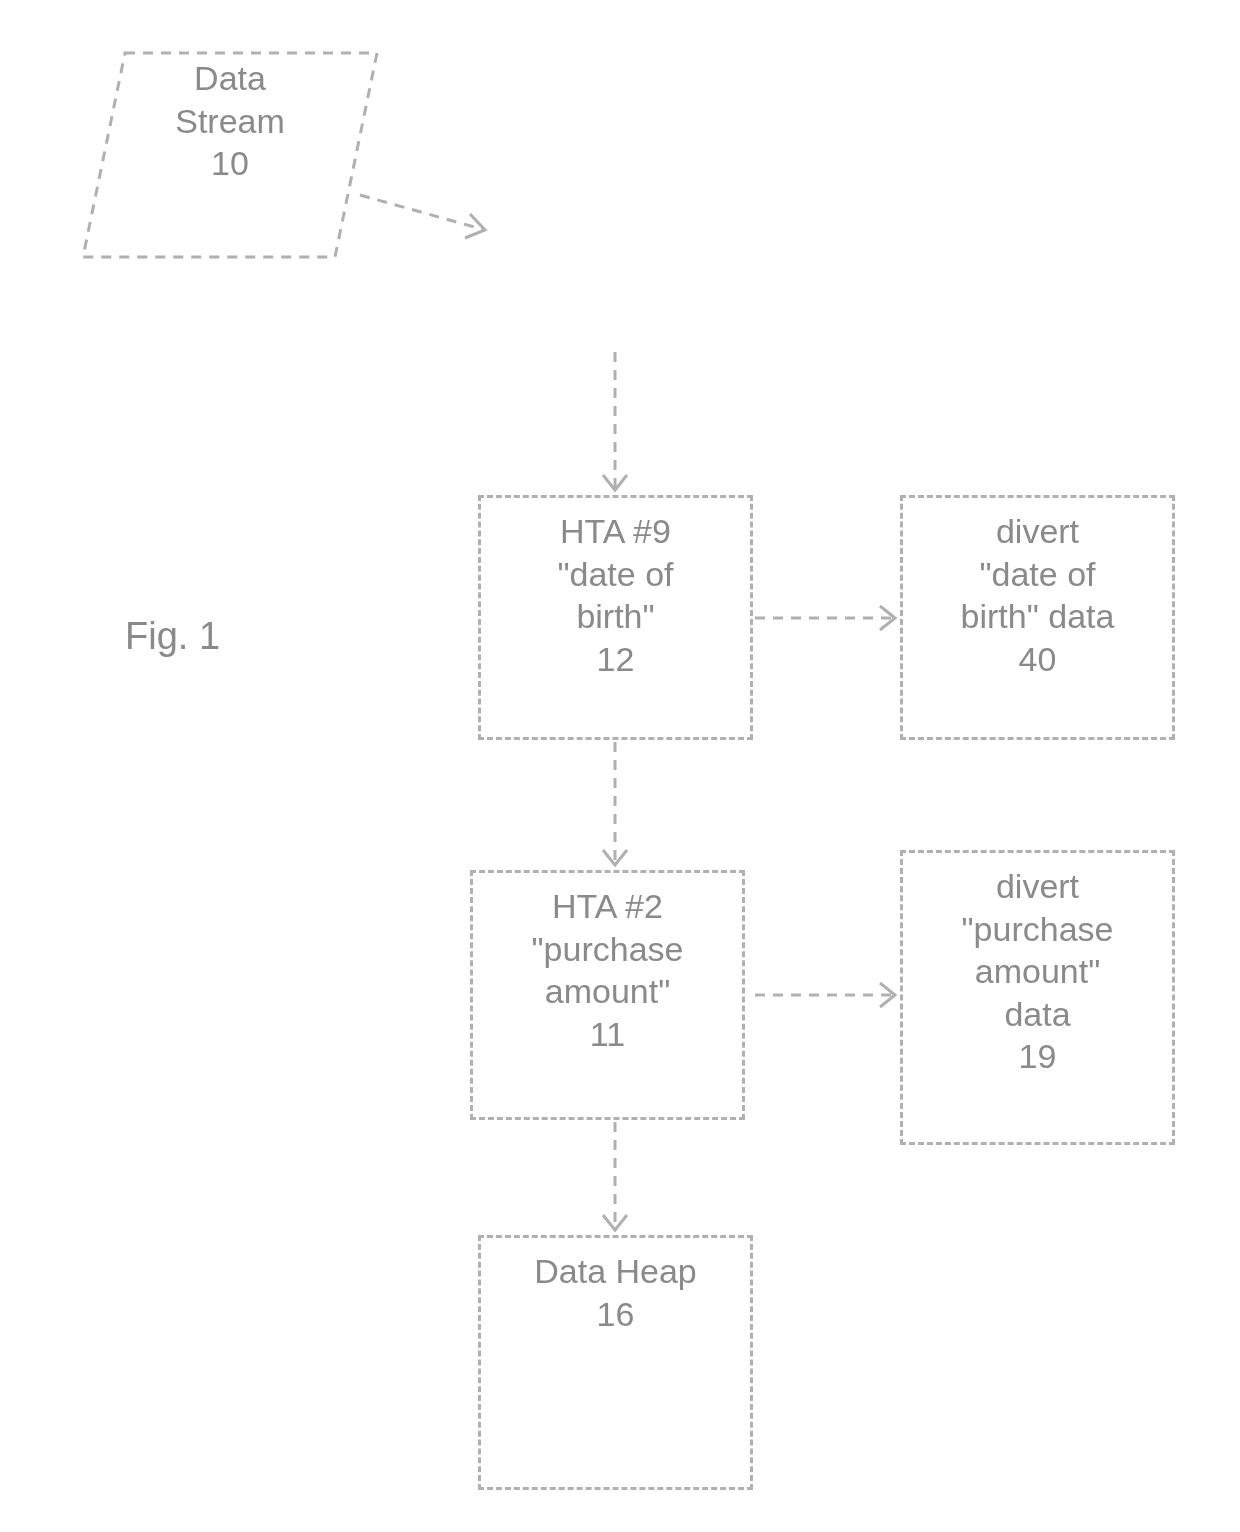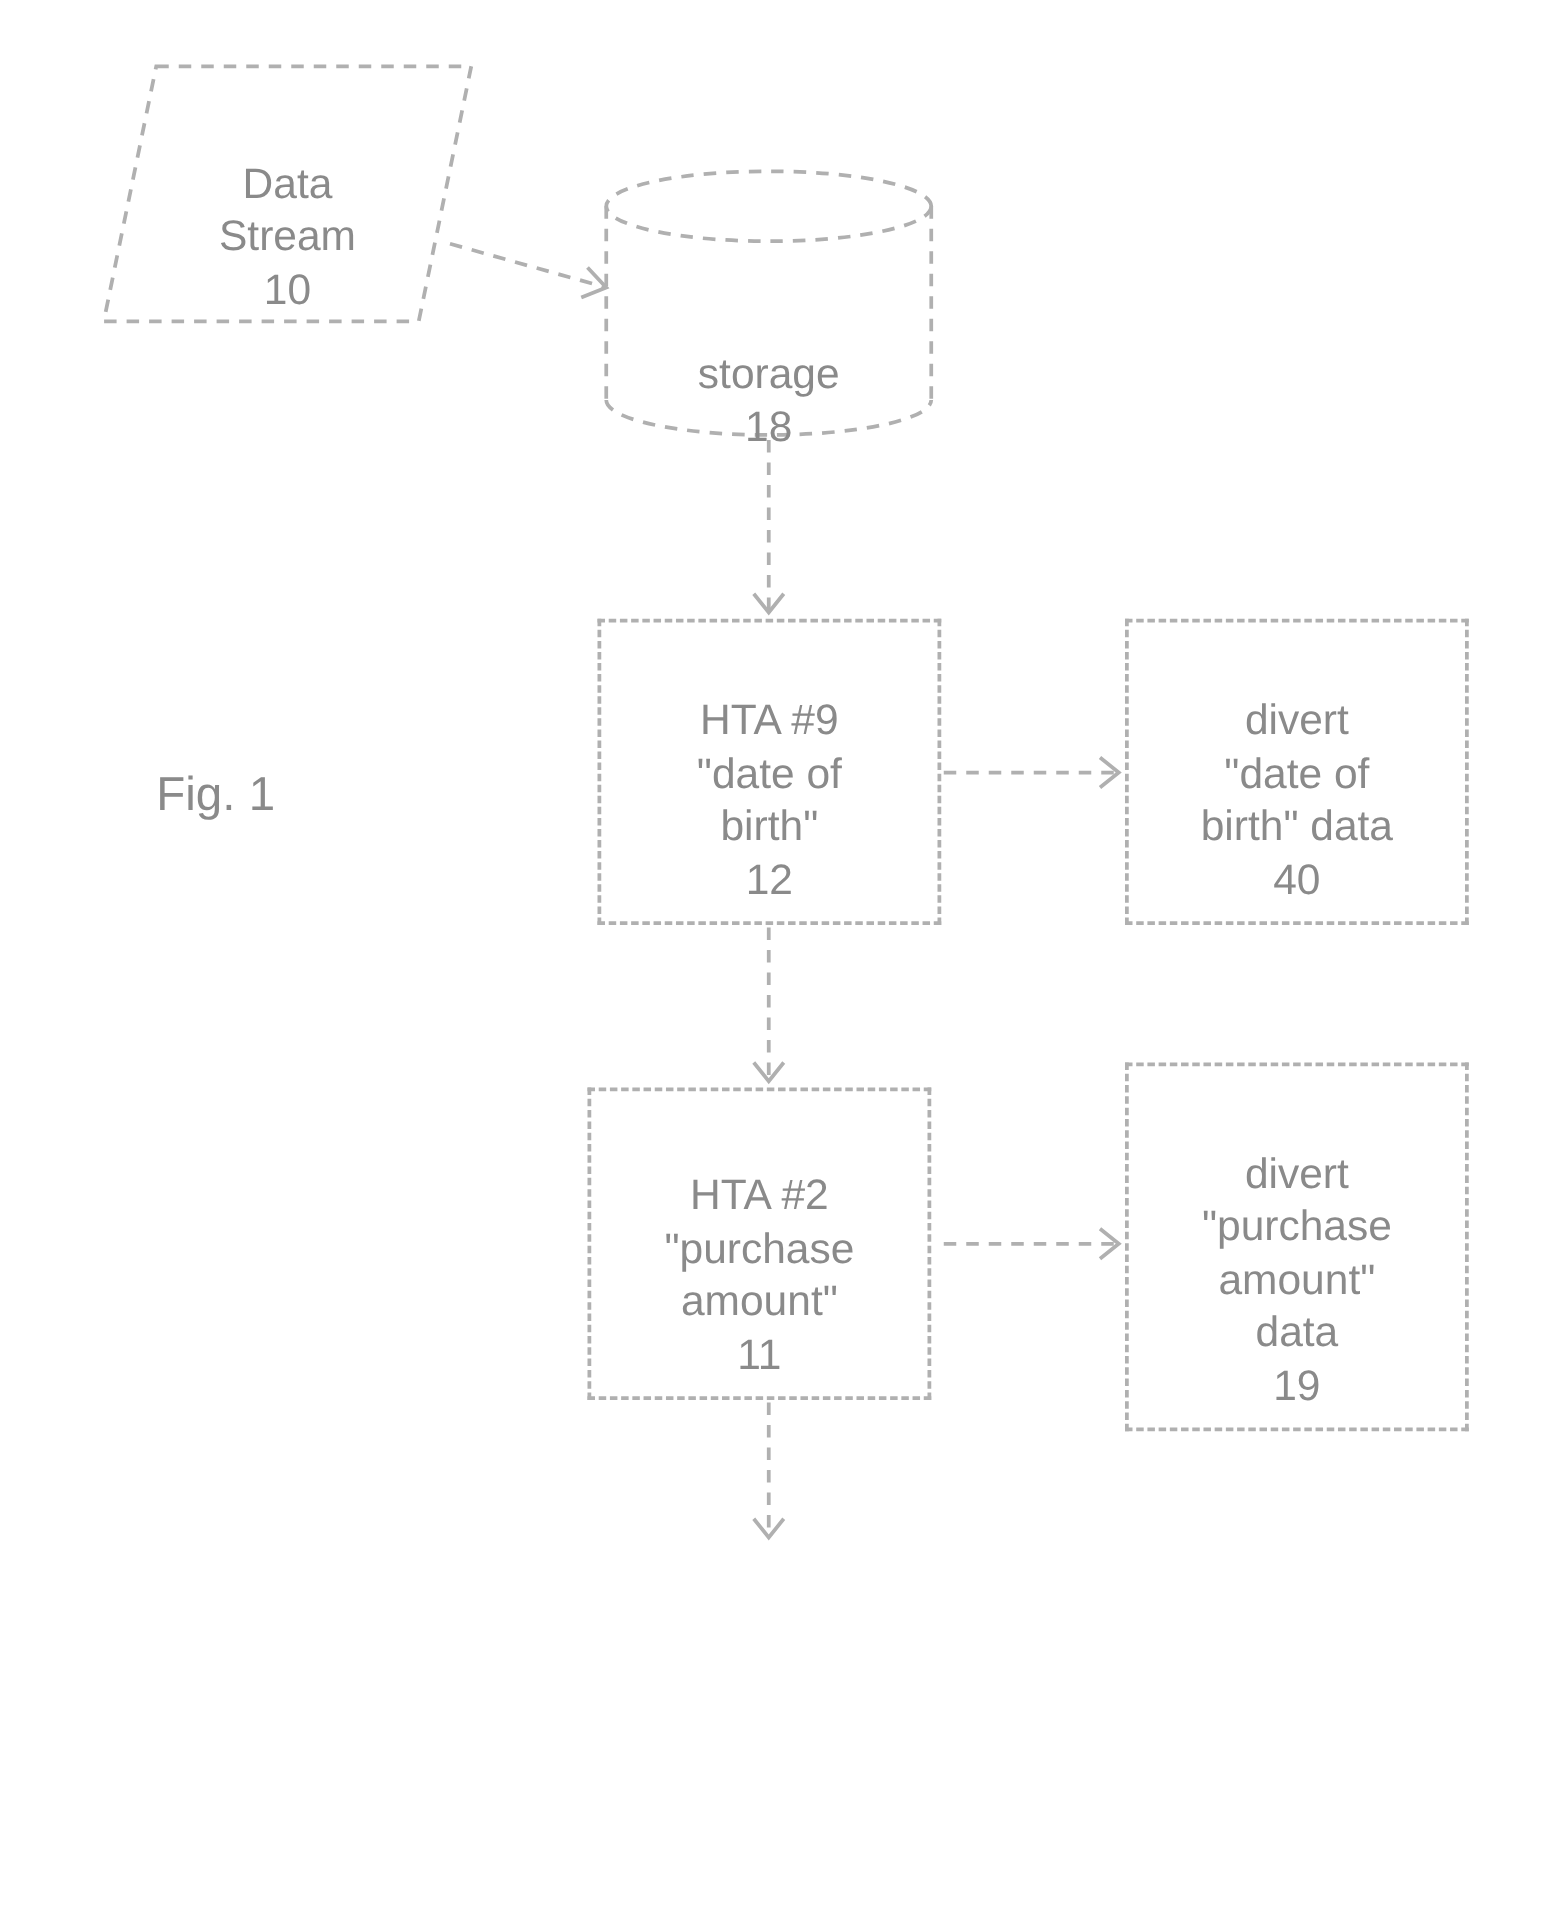--- a/index.html
+++ b/index.html
@@ -13,21 +13,21 @@
   }
   .canvas {
     position: relative;
     width: 1240px;
     height: 1532px;
   }
   .node {
     position: absolute;
     box-sizing: border-box;
     display: flex;
-    align-items: flex-end;
+    align-items: flex-start;
     justify-content: center;
     text-align: center;
     font-size: 34px;
     line-height: 1.25;
     padding: 12px;
   }
   .dashed-box {
     border: 3px dashed #b0b0b0;
   }
   .fig-label {
@@ -66,32 +66,20 @@
     <svg width="310" height="220" style="position:absolute;left:0;top:0;">
       <polygon points="50,8 302,8 260,212 8,212" class="dash-stroke"></polygon>
     </svg>
     <div style="position:relative;">
       <span>Data</span><br>
       <span>Stream</span><br>
       <span>10</span>
     </div>
   </div>
 
-  <div class="node" style="left:475px; top:130px; width:280px; height:225px;">
-    <svg width="280" height="225" style="position:absolute;left:0;top:0;">
-      <ellipse cx="140" cy="35" rx="130" ry="28" class="dash-stroke"></ellipse>
-      <line x1="10" y1="35" x2="10" y2="190" class="dash-stroke"></line>
-      <line x1="270" y1="35" x2="270" y2="190" class="dash-stroke"></line>
-      <path d="M10 190 A130 28 0 0 0 270 190" class="dash-stroke"></path>
-    </svg>
-    <div style="position:relative; top:20px;">
-      <span>storage</span><br>
-      <span>18</span>
-    </div>
-  </div>
 
   <div class="node dashed-box" style="left:478px; top:495px; width:275px; height:245px;">
     <div>
       <span>HTA #9</span><br>
       <span>"date of</span><br>
       <span>birth"</span><br>
       <span>12</span>
     </div>
   </div>
 
@@ -116,20 +104,26 @@
   <div class="node dashed-box" style="left:900px; top:850px; width:275px; height:295px;">
     <div>
       <span>divert</span><br>
       <span>"purchase</span><br>
       <span>amount"</span><br>
       <span>data</span><br>
       <span>19</span>
     </div>
   </div>
 
+  <div class="node dashed-box" style="left:478px; top:1235px; width:275px; height:255px;">
+    <div>
+      <span>Data Heap</span><br>
+      <span>16</span>
+    </div>
+  </div>
 
   <svg class="overlay">
 
     <g>
       <line x1="360" y1="195" x2="485" y2="230" class="dash-stroke"></line>
       <polyline points="470,214 485,230 465,238" class="arrow-head"></polyline>
     </g>
 
     <g>
       <line x1="615" y1="352" x2="615" y2="490" class="dash-stroke"></line>

